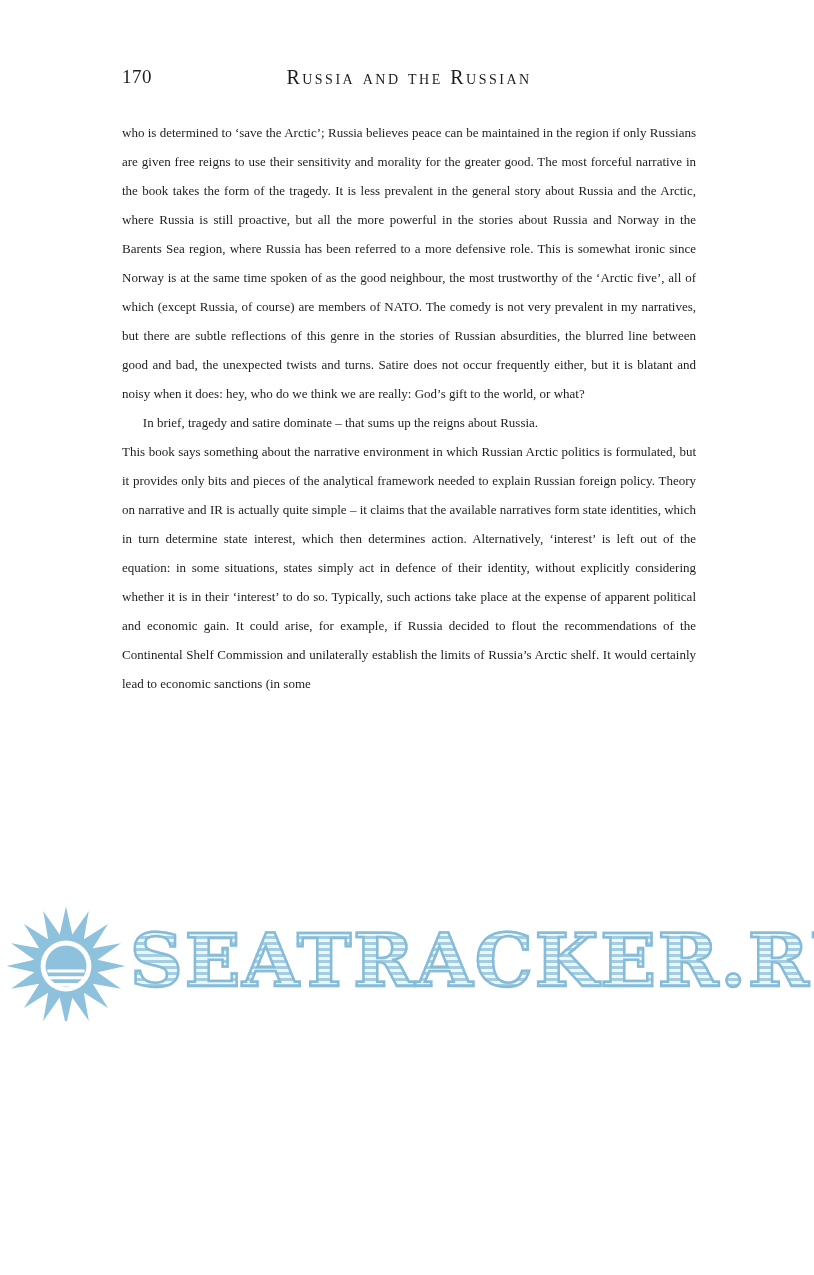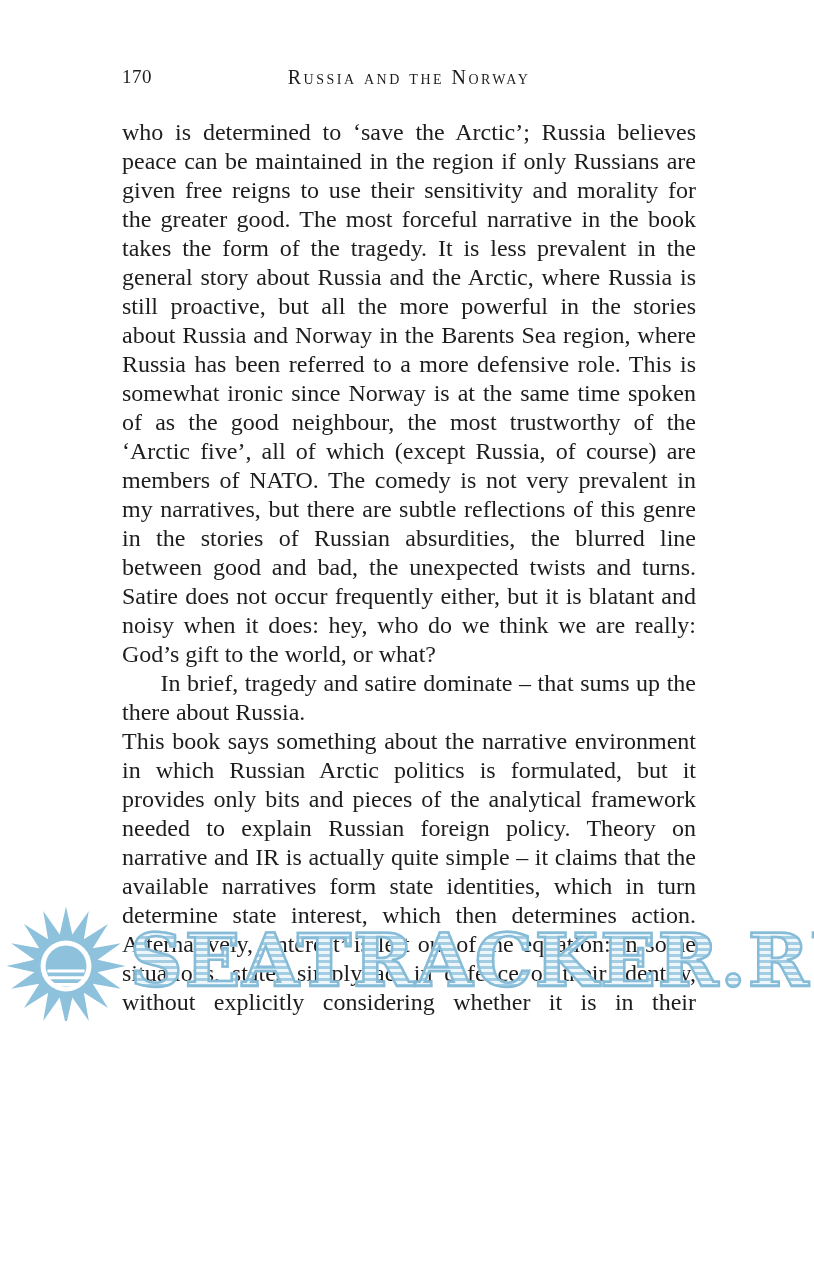--- a/index.html
+++ b/index.html
@@ -33,21 +33,21 @@
     letter-spacing: 0.5px;
   }
   .running-title {
     display: block;
     text-align: center;
     font-variant: small-caps;
     font-size: 20px;
     letter-spacing: 2.5px;
   }
   .page-body p {
-    font-size: 24px;
+    font-size: 13px;
     line-height: 29px;
     text-align: justify;
     text-justify: inter-word;
   }
   .para-indent {
     text-indent: 1.6em;
   }
   .section-heading {
     text-align: center;
     font-size: 19.5px;
@@ -91,26 +91,26 @@
 </style>
 </head>
 <body>
 
 <div class="page">
 
   <div class="page-inner">
 
     <header class="page-header">
       <span class="page-number">170</span>
-      <span class="running-title">Russia and the Norway</span>
+      <span class="running-title">Russia and the Russian</span>
     </header>
 
     <main class="page-body">
       <p>who is determined to ‘save the Arctic’; Russia believes peace can be maintained in the region if only Russians are given free reigns to use their sensitivity and morality for the greater good. The most forceful narrative in the book takes the form of the tragedy. It is less prevalent in the general story about Russia and the Arctic, where Russia is still proactive, but all the more powerful in the stories about Russia and Norway in the Barents Sea region, where Russia has been referred to a more defensive role. This is somewhat ironic since Norway is at the same time spoken of as the good neighbour, the most trustworthy of the ‘Arctic five’, all of which (except Russia, of course) are members of NATO. The comedy is not very prevalent in my narratives, but there are subtle reflections of this genre in the stories of Russian absurdities, the blurred line between good and bad, the unexpected twists and turns. Satire does not occur frequently either, but it is blatant and noisy when it does: hey, who do we think we are really: God’s gift to the world, or what?</p>
-      <p class="para-indent">In brief, tragedy and satire dominate – that sums up the there about Russia.</p>
+      <p class="para-indent">In brief, tragedy and satire dominate – that sums up the reigns about Russia.</p>
       <p>This book says something about the narrative environment in which Russian Arctic politics is formulated, but it provides only bits and pieces of the analytical framework needed to explain Russian foreign policy. Theory on narrative and IR is actually quite simple – it claims that the available narratives form state identities, which in turn determine state interest, which then determines action. Alternatively, ‘interest’ is left out of the equation: in some situations, states simply act in defence of their identity, without explicitly considering whether it is in their ‘interest’ to do so. Typically, such actions take place at the expense of apparent political and economic gain. It could arise, for example, if Russia decided to flout the recommendations of the Continental Shelf Commission and unilaterally establish the limits of Russia’s Arctic shelf. It would certainly lead to economic sanctions (in some</p>
     </main>
 
   </div>
 
   <div class="watermark">
     <span class="sun-wrap">
       <svg viewBox="0 0 100 100" xmlns="http://www.w3.org/2000/svg" aria-hidden="true">
         <polygon fill="#8ec2dc" points="98,50 75.5,55.1 94.3,68.4 71.6,64.4 83.9,83.9 64.4,71.6 68.4,94.3 55.1,75.5 50,98 44.9,75.5 31.6,94.3 35.6,71.6 16.1,83.9 28.4,64.4 5.7,68.4 24.5,55.1 2,50 24.5,44.9 5.7,31.6 28.4,35.6 16.1,16.1 35.6,28.4 31.6,5.7 44.9,24.5 50,2 55.1,24.5 68.4,5.7 64.4,28.4 83.9,16.1 71.6,35.6 94.3,31.6 75.5,44.9"></polygon>
         <circle cx="50" cy="50" r="20.5" fill="#ffffff"></circle>

